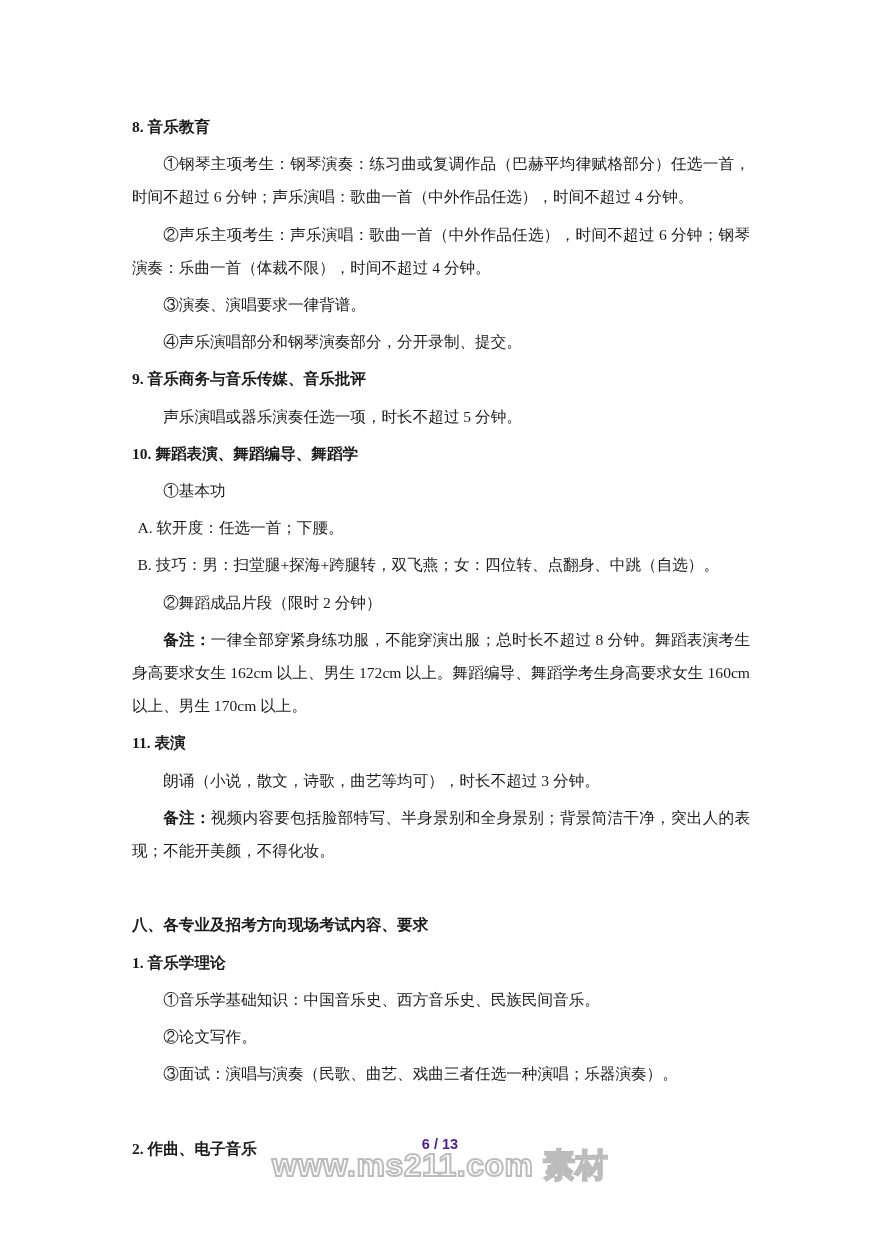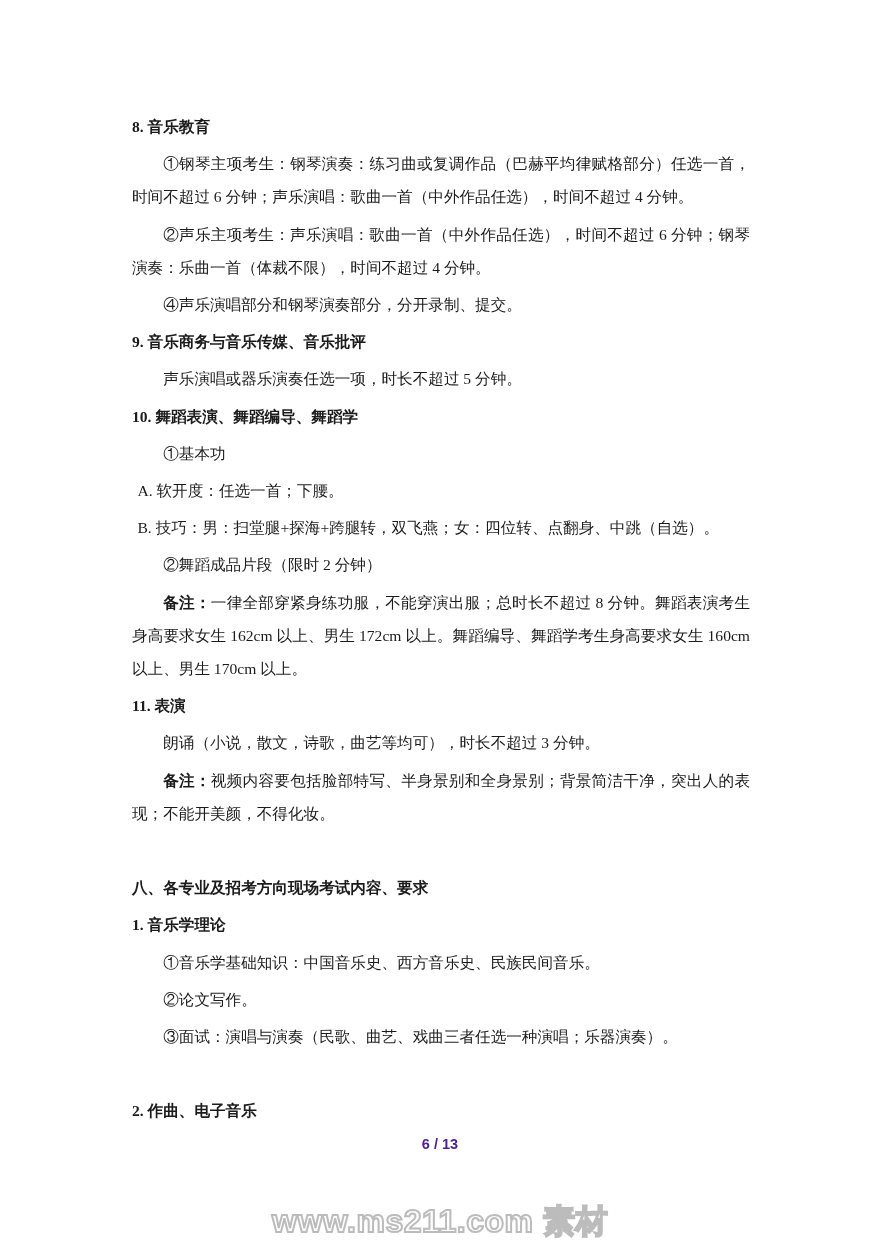--- a/index.html
+++ b/index.html
@@ -38,41 +38,42 @@
     width: 880px;
     text-align: center;
     font-family: "Liberation Sans", "DejaVu Sans", sans-serif;
     font-weight: bold;
     font-size: 14.5px;
     color: #4c1d95;
   }
   .watermark {
     position: absolute;
     left: 0;
-    top: 1200px;
+    top: 1144px;
     width: 880px;
     text-align: center;
     font-family: "Liberation Sans", "DejaVu Sans", sans-serif;
     font-weight: bold;
     font-size: 32px;
     letter-spacing: 0.5px;
     color: #ffffff;
     -webkit-text-stroke: 2px #bcbcbc;
     text-shadow: 0 0 1px #c9c9c9;
     white-space: nowrap;
   }
 </style>
 </head>
 <body>
 
 <div class="page">
   <div class="doc-content">
       <p class="blk heading">8. 音乐教育</p>
       <p class="blk para indent2">①钢琴主项考生：钢琴演奏：练习曲或复调作品（巴赫平均律赋格部分）任选一首，时间不超过 6 分钟；声乐演唱：歌曲一首（中外作品任选），时间不超过 4 分钟。</p>
       <p class="blk para indent2">②声乐主项考生：声乐演唱：歌曲一首（中外作品任选），时间不超过 6 分钟；钢琴演奏：乐曲一首（体裁不限），时间不超过 4 分钟。</p>
+      <p class="blk para indent2">③演奏、演唱要求一律背谱。</p>
       <p class="blk para indent2">④声乐演唱部分和钢琴演奏部分，分开录制、提交。</p>
       <p class="blk heading">9. 音乐商务与音乐传媒、音乐批评</p>
       <p class="blk para indent2">声乐演唱或器乐演奏任选一项，时长不超过 5 分钟。</p>
       <p class="blk heading">10. 舞蹈表演、舞蹈编导、舞蹈学</p>
       <p class="blk para indent2">①基本功</p>
       <p class="blk para indent04">A. 软开度：任选一首；下腰。</p>
       <p class="blk para indent04">B. 技巧：男：扫堂腿+探海+跨腿转，双飞燕；女：四位转、点翻身、中跳（自选）。</p>
       <p class="blk para indent2">②舞蹈成品片段（限时 2 分钟）</p>
       <p class="blk para indent2"><b>备注：</b>一律全部穿紧身练功服，不能穿演出服；总时长不超过 8 分钟。舞蹈表演考生身高要求女生 162cm 以上、男生 172cm 以上。舞蹈编导、舞蹈学考生身高要求女生 160cm 以上、男生 170cm 以上。</p>
       <p class="blk heading">11. 表演</p>

